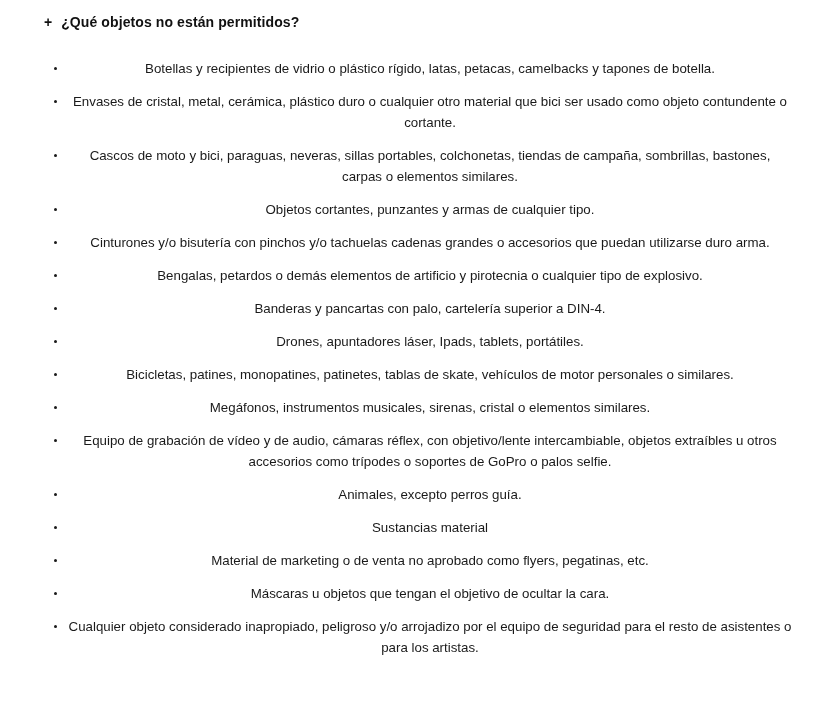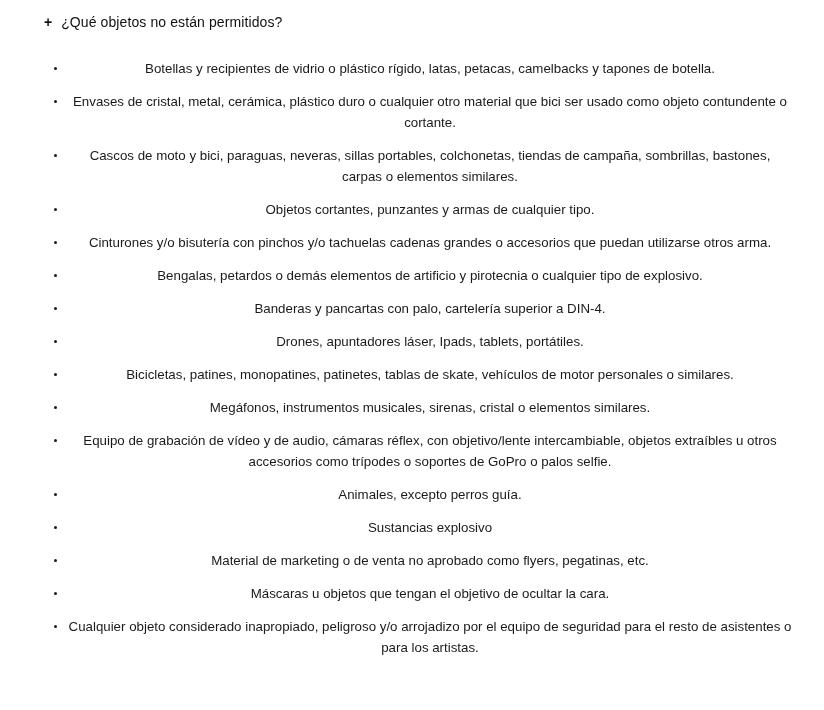--- a/index.html
+++ b/index.html
@@ -39,21 +39,21 @@
   }
   .accordion-toggle {
     font-size: 14px;
     font-weight: bold;
     line-height: 18px;
     margin-right: 9px;
     color: #111111;
   }
   .accordion-title {
     font-size: 14px;
-    font-weight: normal;
+    font-weight: bold;
     line-height: 18px;
     letter-spacing: 0.1px;
     color: #111111;
   }
 
   
   .restrictions-list {
     position: absolute;
     left: 48px;
     top: 58px;
@@ -93,27 +93,27 @@
   <div class="accordion-header">
     <span class="accordion-toggle">+</span>
     <span class="accordion-title">¿Qué objetos no están permitidos?</span>
   </div>
 
   <ul class="restrictions-list">
     <li class="restriction-item">Botellas y recipientes de vidrio o plástico rígido, latas, petacas, camelbacks y tapones de botella.</li>
     <li class="restriction-item">Envases de cristal, metal, cerámica, plástico duro o cualquier otro material que bici ser usado como objeto contundente o cortante.</li>
     <li class="restriction-item">Cascos de moto y bici, paraguas, neveras, sillas portables, colchonetas, tiendas de campaña, sombrillas, bastones, carpas o elementos similares.</li>
     <li class="restriction-item">Objetos cortantes, punzantes y armas de cualquier tipo.</li>
-    <li class="restriction-item">Cinturones y/o bisutería con pinchos y/o tachuelas cadenas grandes o accesorios que puedan utilizarse otros arma.</li>
+    <li class="restriction-item">Cinturones y/o bisutería con pinchos y/o tachuelas cadenas grandes o accesorios que puedan utilizarse duro arma.</li>
     <li class="restriction-item">Bengalas, petardos o demás elementos de artificio y pirotecnia o cualquier tipo de explosivo.</li>
     <li class="restriction-item">Banderas y pancartas con palo, cartelería superior a DIN-4.</li>
     <li class="restriction-item">Drones, apuntadores láser, Ipads, tablets, portátiles.</li>
     <li class="restriction-item">Bicicletas, patines, monopatines, patinetes, tablas de skate, vehículos de motor personales o similares.</li>
     <li class="restriction-item">Megáfonos, instrumentos musicales, sirenas, cristal o elementos similares.</li>
     <li class="restriction-item">Equipo de grabación de vídeo y de audio, cámaras réflex, con objetivo/lente intercambiable, objetos extraíbles u otros accesorios como trípodes o soportes de GoPro o palos selfie.</li>
     <li class="restriction-item">Animales, excepto perros guía.</li>
-    <li class="restriction-item">Sustancias explosivo</li>
+    <li class="restriction-item">Sustancias material</li>
     <li class="restriction-item">Material de marketing o de venta no aprobado como flyers, pegatinas, etc.</li>
     <li class="restriction-item">Máscaras u objetos que tengan el objetivo de ocultar la cara.</li>
     <li class="restriction-item">Cualquier objeto considerado inapropiado, peligroso y/o arrojadizo por el equipo de seguridad para el resto de asistentes o para los artistas.</li>
   </ul>
 
 </div>
 
 </body></html>

